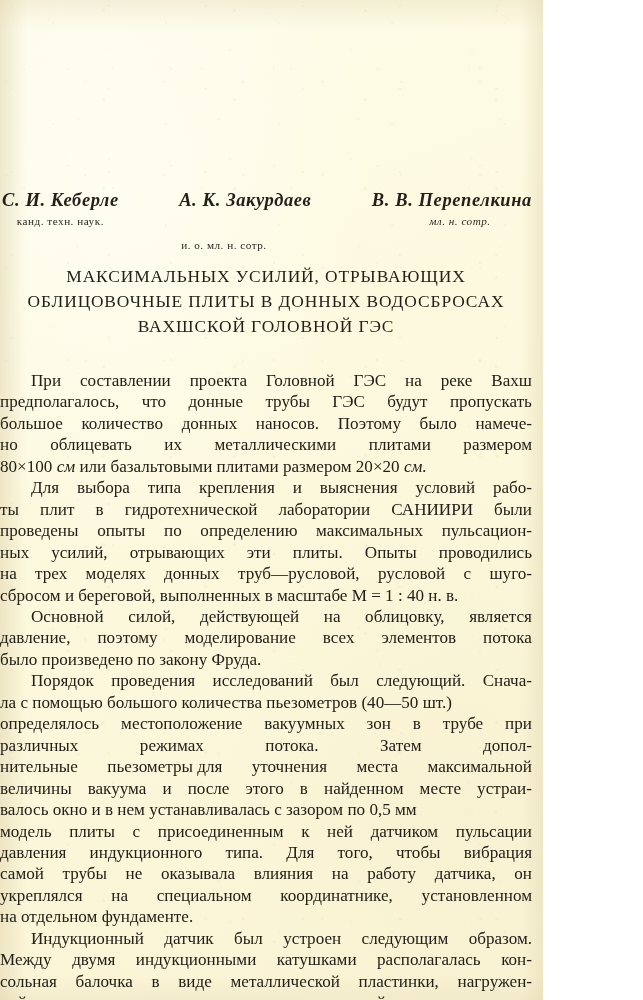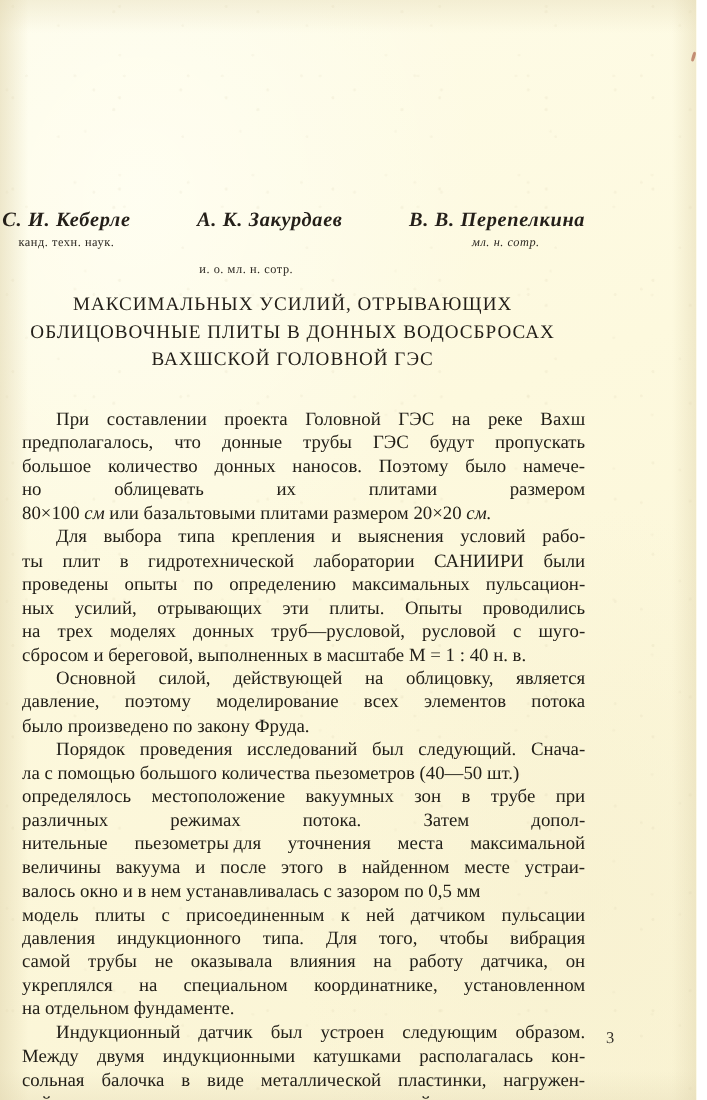--- a/index.html
+++ b/index.html
@@ -2,21 +2,21 @@
 <html lang="ru"><head>
 <meta charset="utf-8">
 <style>
   html, body {
     margin: 0;
     padding: 0;
     background: #ffffff;
   }
   #page {
     position: relative;
-    width: 633px;
+    width: 543px;
     height: 1000px;
     overflow: hidden;
     background: #fdfae2;
     background-image:
       radial-gradient(ellipse 70% 55% at 20% 18%, rgba(255,255,245,0.75) 0%, rgba(255,255,245,0) 70%),
       radial-gradient(ellipse 60% 50% at 85% 82%, rgba(246,239,206,0.55) 0%, rgba(246,239,206,0) 72%),
       linear-gradient(160deg, #fefce9 0%, #fdf9de 42%, #faf4d4 100%);
     font-family: "Liberation Serif", "DejaVu Serif", serif;
     color: #24211c;
   }
@@ -122,21 +122,20 @@
     width: 532px;
   }
   .para {
     font-size: 17.1px;
     line-height: 21.45px;
     color: #232019;
   }
   .para .ln {
     display: block;
     white-space: nowrap;
-    padding-left: 20px;
   }
   
   .para .ln.j {
     display: flex;
     justify-content: space-between;
   }
   .para .ln.j > span { white-space: pre; }
   .indent { display: inline-block; width: 31px; }
   .it { font-style: italic; }
 
@@ -211,20 +210,21 @@
           <span>донных</span>
           <span>наносов.</span>
           <span>Поэтому</span>
           <span>было</span>
           <span>намече-</span>
         </div>
         <div class="ln j">
           <span>но</span>
           <span>облицевать</span>
           <span>их</span>
+          <span>металлическими</span>
           <span>плитами</span>
           <span>размером</span>
         </div>
         <div class="ln">80×100 <span class="it">см</span> или базальтовыми  плитами размером 20×20 <span class="it">см.</span></div>
       </div>
     <div class="para">
         <div class="ln j">
           <span><span class="indent"></span>Для</span>
           <span>выбора</span>
           <span>типа</span>

